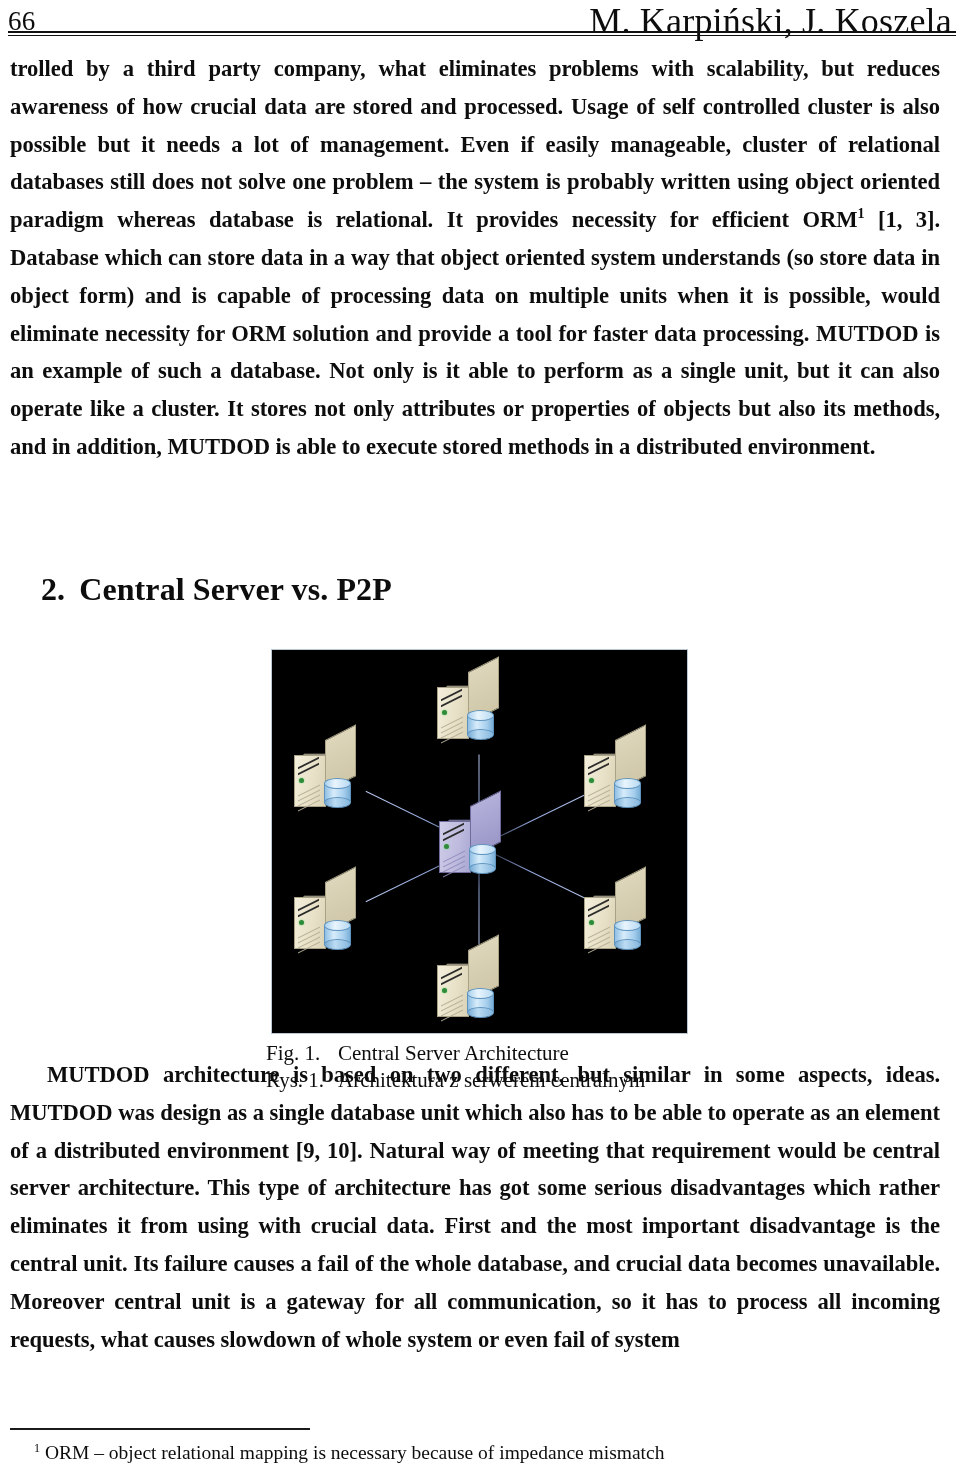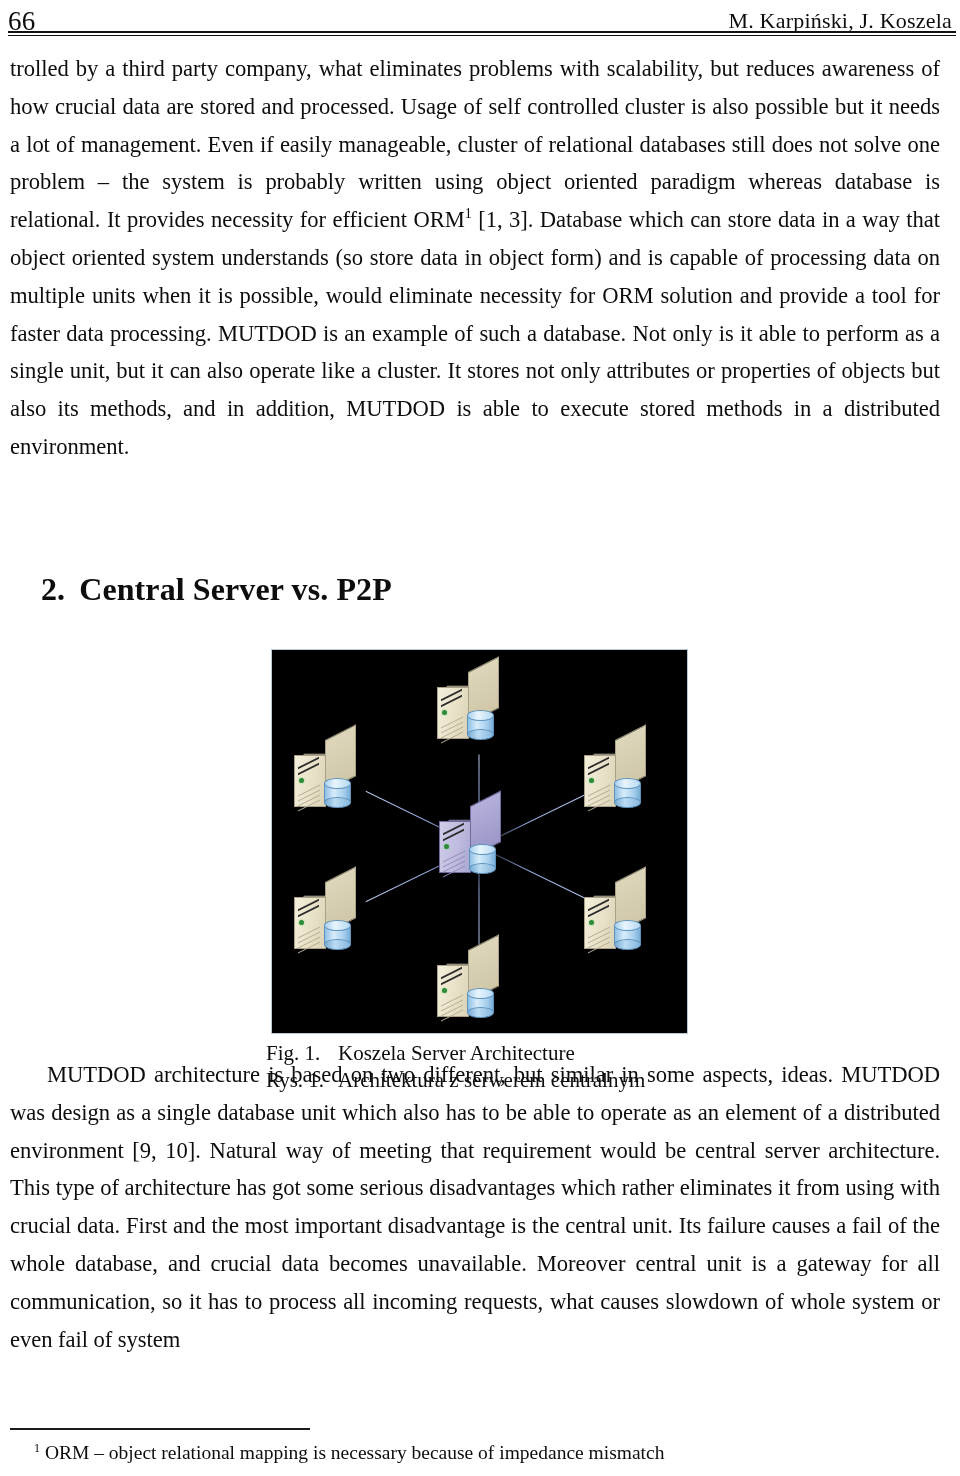--- a/index.html
+++ b/index.html
@@ -33,21 +33,21 @@
     display: flex;
     align-items: flex-end;
     justify-content: space-between;
   }
   .header .pageno {
     font-size: 27px;
     line-height: 30px;
     letter-spacing: 0.2px;
   }
   .header .authors {
-    font-size: 22px;
+    font-size: 36px;
     line-height: 30px;
     letter-spacing: 0.2px;
     margin-left: 28px;
   }
   .header-rule {
     position: absolute;
     top: 31px;
     left: 8px;
     right: 4px;
     height: 0;
@@ -64,20 +64,21 @@
     width: 942px;
   }
   p.body {
     margin: 0 12px 0 0;
     font-size: 22.6px;
     line-height: 37.8px;
     text-align: justify;
     text-justify: inter-word;
     hyphens: manual;
     letter-spacing: -0.05px;
+    font-weight: bold;
   }
   sup.fn {
     font-size: 0.62em;
     vertical-align: super;
     line-height: 0;
   }
 
   
   h2.section {
     font-size: 32px;
@@ -417,21 +418,21 @@
       </div>
       <div class="disk">
         <div class="body"></div>
         <div class="botc"></div>
         <div class="topc"></div>
       </div>
     </div>
   </div>
 
   <div class="caption">
-    <span class="row"><span class="lbl">Fig. 1.</span><span>Koszela Server Architecture</span></span>
+    <span class="row"><span class="lbl">Fig. 1.</span><span>Central Server Architecture</span></span>
     <span class="row"><span class="lbl">Rys. 1.</span><span>Architektura z serwerem centralnym</span></span>
   </div>
 
   <div class="content" style="top:1056px;">
     <p class="body" style="text-indent:37px;">MUTDOD architecture is based on two different, but similar in some aspects, ideas. MUTDOD was design as a single database unit which also has to be able to operate as an element of a distributed environment [9, 10]. Natural way of meeting that requirement would be central server architecture. This type of architecture has got some serious disadvantages which rather eliminates it from using with crucial data. First and the most important disadvantage is the central unit. Its failure causes a fail of the whole database, and crucial data becomes unavailable. Moreover central unit is a gateway for all communication, so it has to process all incoming requests, what causes slowdown of whole system or even fail of system</p>
   </div>
 
   <div class="fn-rule"></div>
   <div class="footnote"><sup>1</sup><span> ORM – object relational mapping is necessary because of impedance mismatch</span></div>
 

